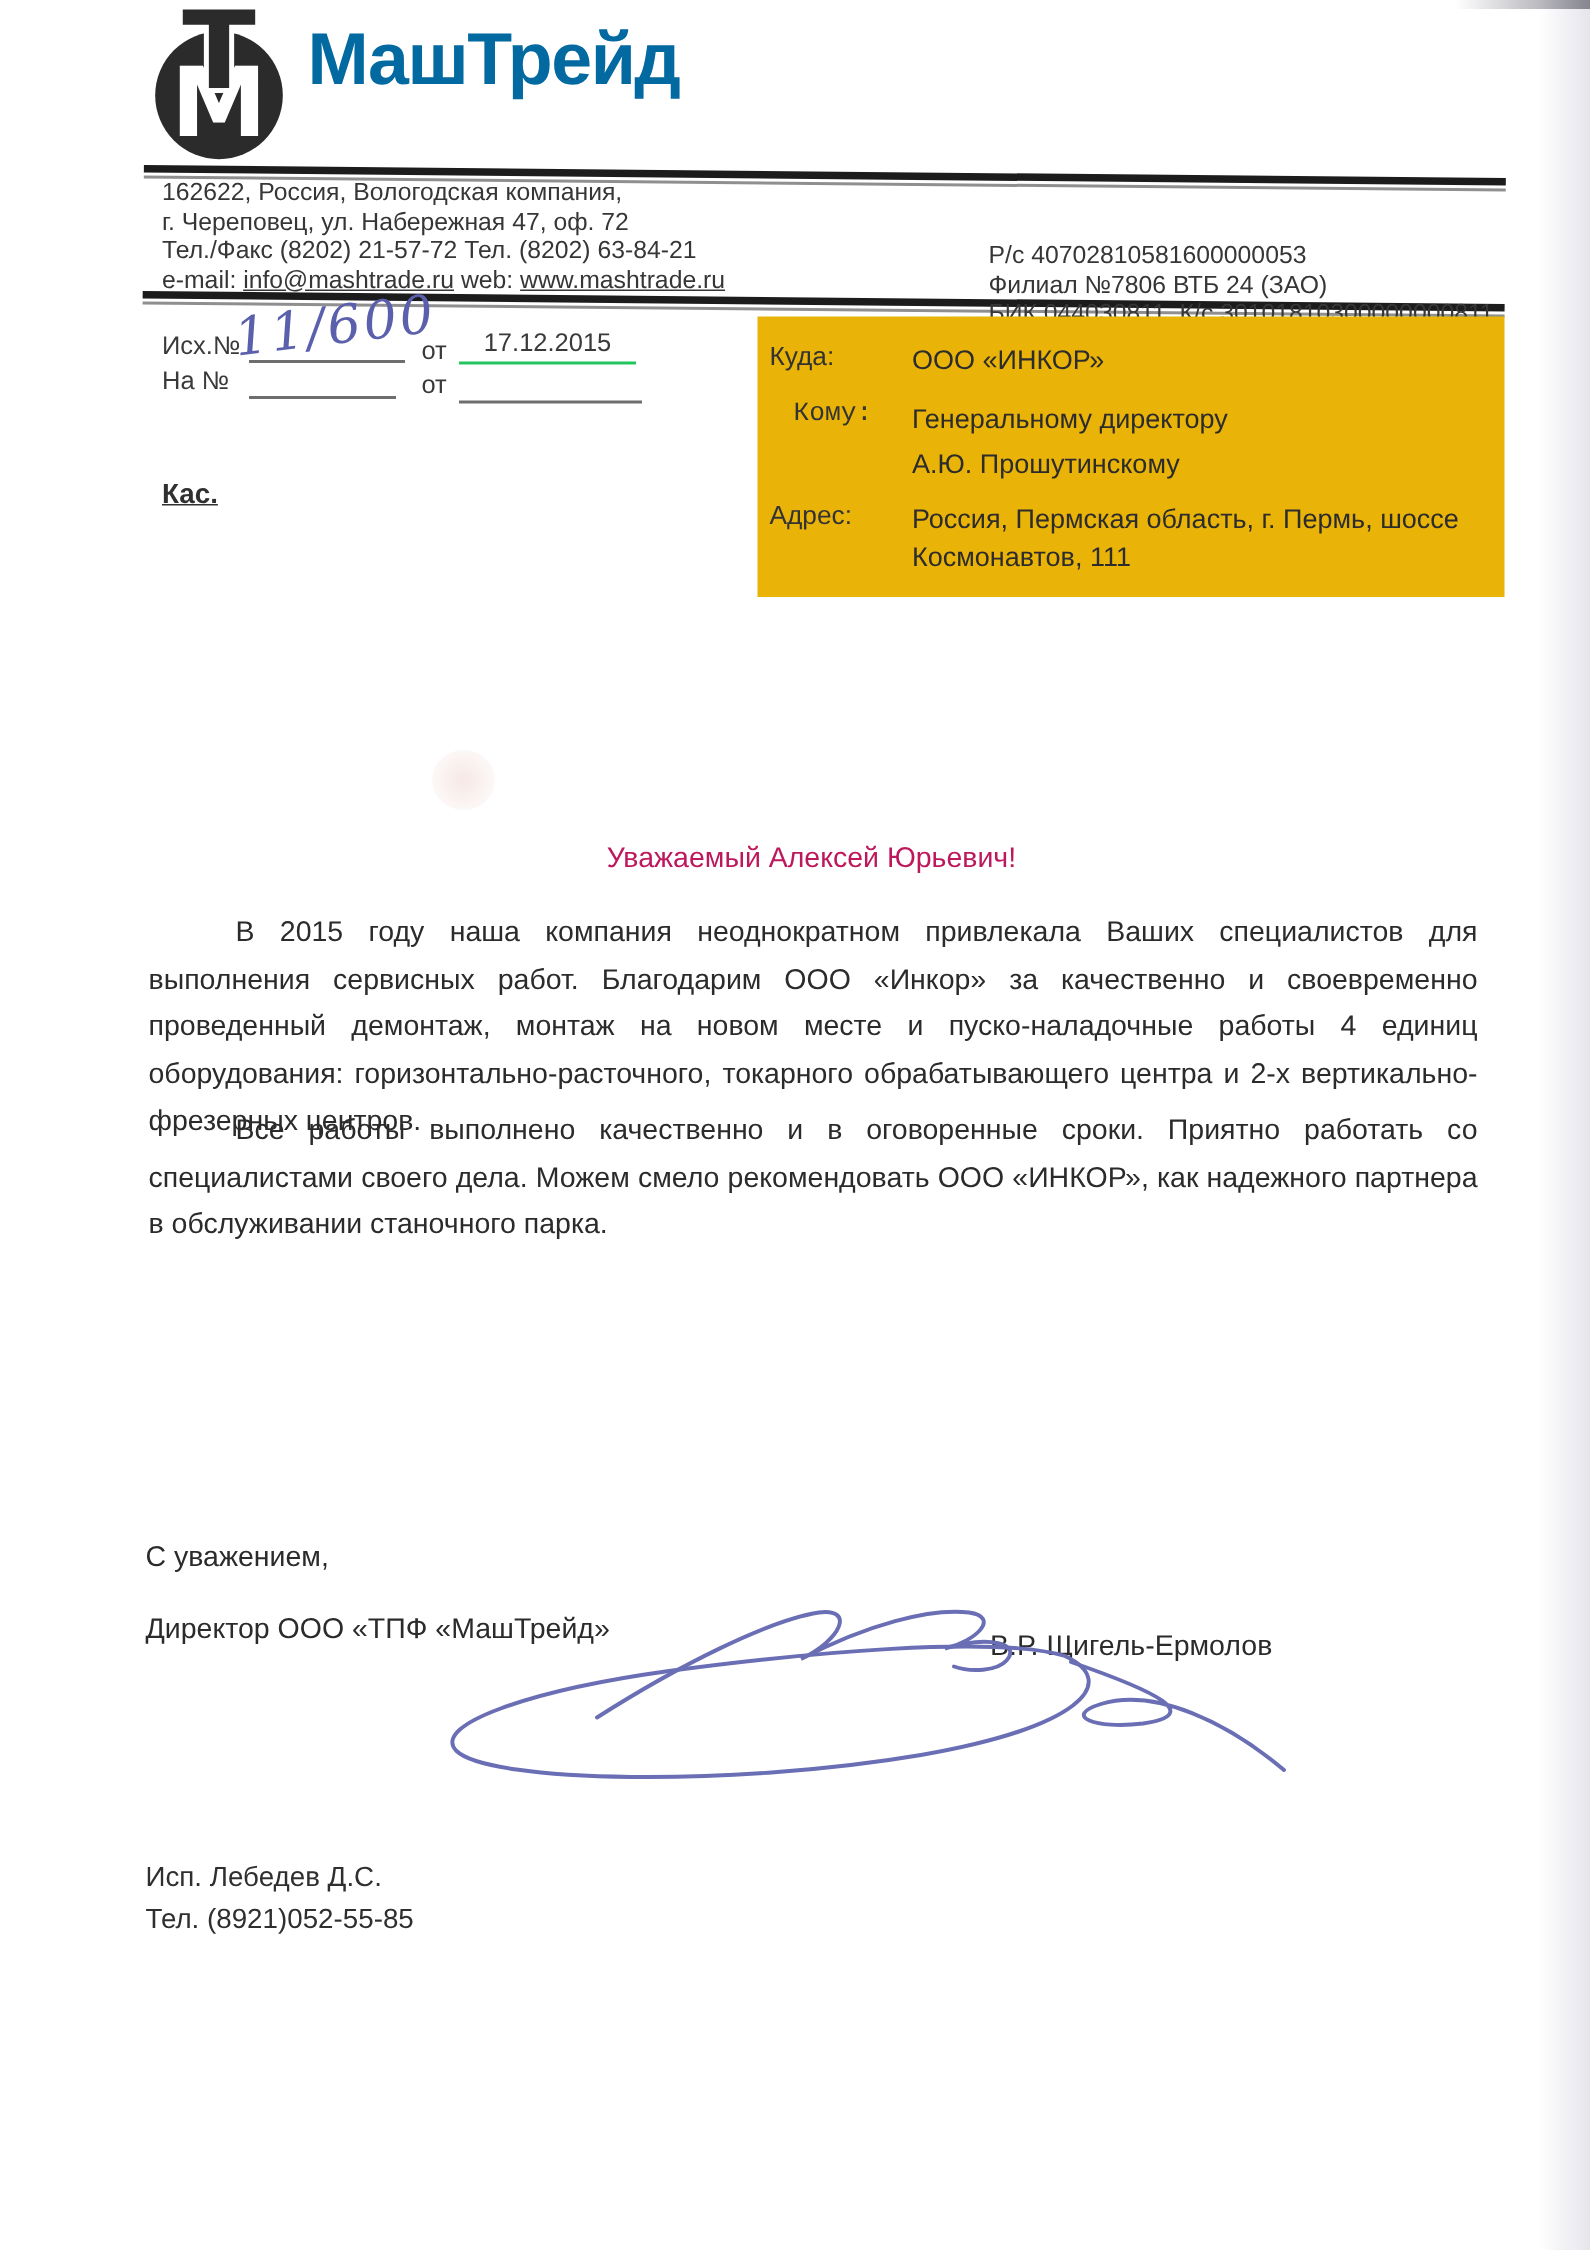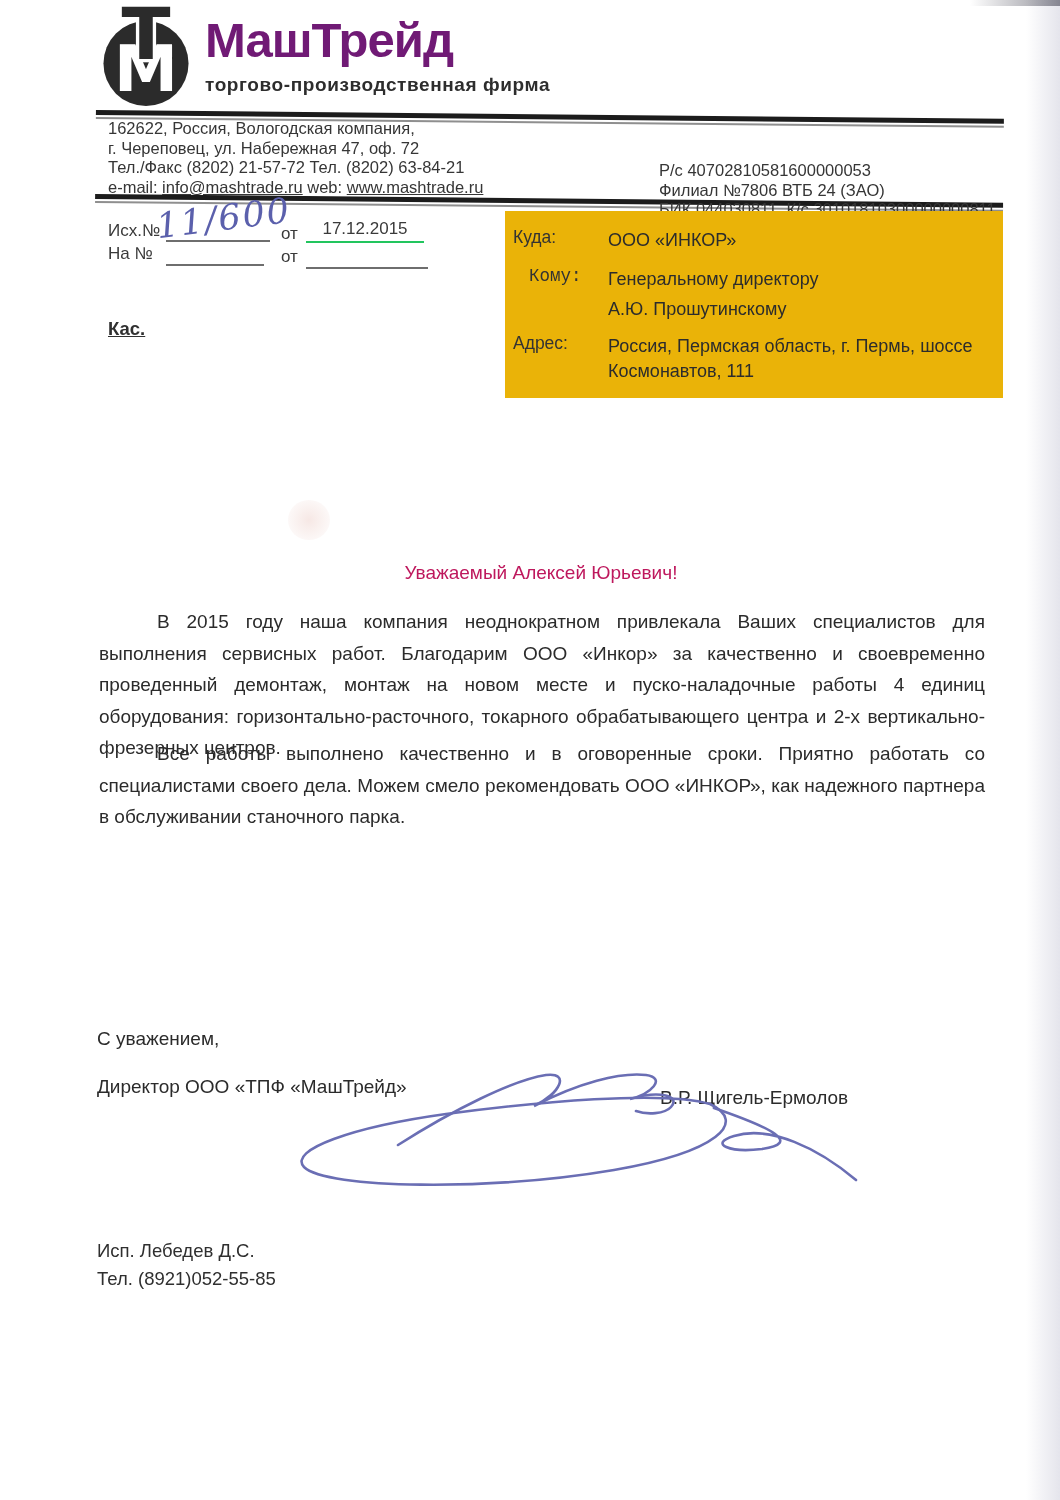--- a/index.html
+++ b/index.html
@@ -16,21 +16,21 @@
   .scan-edge{position:absolute;top:0;right:0;width:34px;height:100%;
     background:linear-gradient(to right, rgba(190,190,210,0), rgba(168,168,192,0.30));}
   .scan-corner{position:absolute;top:0;right:0;width:90px;height:6px;
     background:linear-gradient(to left, rgba(55,55,70,0.55), rgba(55,55,70,0));}
   .scan-smudge{position:absolute;left:288px;top:500px;width:42px;height:40px;border-radius:50%;
     background:radial-gradient(circle, rgba(226,178,168,0.30), rgba(226,178,168,0));}
 
   
   .logo-mark{position:absolute;left:98px;top:4px;width:96px;height:104px;}
   .logo-text{position:absolute;left:205px;top:16px;}
-  .company-name{font-size:49px;font-weight:bold;letter-spacing:-1px;color:#701a75;line-height:1;}
+  .company-name{font-size:49px;font-weight:bold;letter-spacing:-1px;color:#0369a1;line-height:1;}
   .company-tagline{font-size:19px;font-weight:bold;color:#2d2d2d;letter-spacing:0.6px;margin-top:9px;}
 
   
   .rules-wrap{position:absolute;left:97px;top:0;width:908px;transform:rotate(0.55deg);transform-origin:0 0;}
   .h-rule{position:absolute;left:0;width:100%;}
   .h-rule .thick{height:5px;background:#1c1c1c;}
   .h-rule .thin{height:2px;background:#8f8f8f;margin-top:2px;}
   .rule-top{top:110px;}
   .rule-bottom{top:194px;}
 
@@ -82,21 +82,20 @@
   <div class="scan-corner"></div>
   <div class="scan-smudge"></div>
 
   <svg class="logo-mark" viewBox="0 0 100 110">
     <circle cx="50" cy="63" r="45" fill="#2b2b2b"></circle>
     <text x="50" y="92" font-size="68" font-weight="bold" fill="#ffffff" text-anchor="middle" font-family="DejaVu Sans, sans-serif">М</text>
     <text x="50" y="58" font-size="76" font-weight="bold" fill="#2b2b2b" stroke="#ffffff" stroke-width="7" paint-order="stroke" text-anchor="middle" font-family="DejaVu Sans, sans-serif">Т</text>
   </svg>
   <div class="logo-text">
     <div class="company-name">МашТрейд</div>
-    <div class="company-tagline">торгово-производственная фирма</div>
   </div>
 
   <div class="rules-wrap">
     <div class="h-rule rule-top">
         <div class="thick"></div>
         <div class="thin"></div>
       </div>
     <div class="h-rule rule-bottom">
         <div class="thick"></div>
         <div class="thin"></div>

